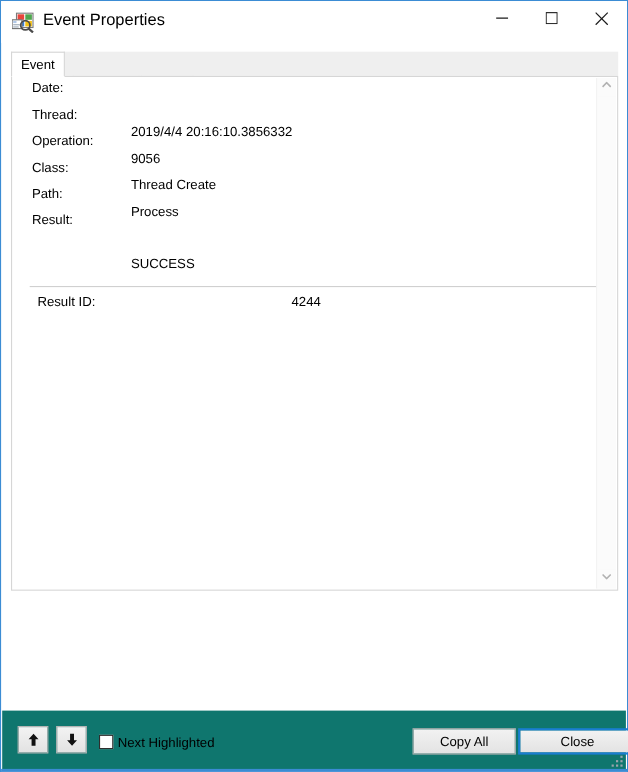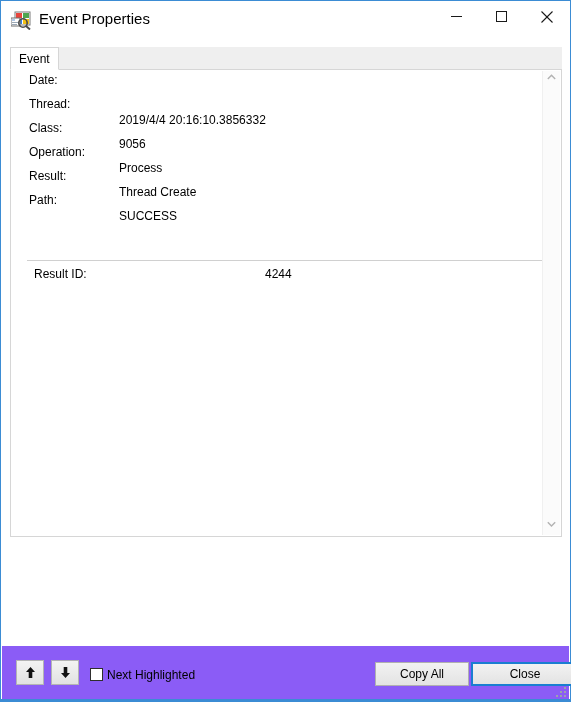--- a/index.html
+++ b/index.html
@@ -211,21 +211,21 @@
     background: #fbfbfb;
   }
 
   
   #footer {
     position: absolute;
     left: 1px;
     right: 1px;
     top: 645px;
     bottom: 1px;
-    background: #8b5cf6;
+    background: #0f766e;
   }
   .navbtn {
     position: absolute;
     top: 14px;
     width: 28px;
     height: 25px;
     box-sizing: border-box;
     background: linear-gradient(#f3f3f3, #e2e2e2);
     border: 1px solid #b4b4b4;
     padding: 0;
@@ -348,34 +348,34 @@
     <div id="details">
       <div class="row">
         <span class="lbl">Date:</span>
         <span class="val">2019/4/4 20:16:10.3856332</span>
       </div>
       <div class="row">
         <span class="lbl">Thread:</span>
         <span class="val">9056</span>
       </div>
       <div class="row">
+        <span class="lbl">Operation:</span>
+        <span class="val">Thread Create</span>
+      </div>
+      <div class="row">
         <span class="lbl">Class:</span>
         <span class="val">Process</span>
       </div>
       <div class="row">
-        <span class="lbl">Operation:</span>
-        <span class="val">Thread Create</span>
+        <span class="lbl">Path:</span>
+        <span class="val"></span>
       </div>
       <div class="row">
         <span class="lbl">Result:</span>
         <span class="val">SUCCESS</span>
-      </div>
-      <div class="row">
-        <span class="lbl">Path:</span>
-        <span class="val"></span>
       </div>
     </div>
 
     <div id="separator"></div>
 
     <div id="extended">
       <div class="erow">
         <span class="lbl">Result ID:</span>
         <span class="val">4244</span>
       </div>

